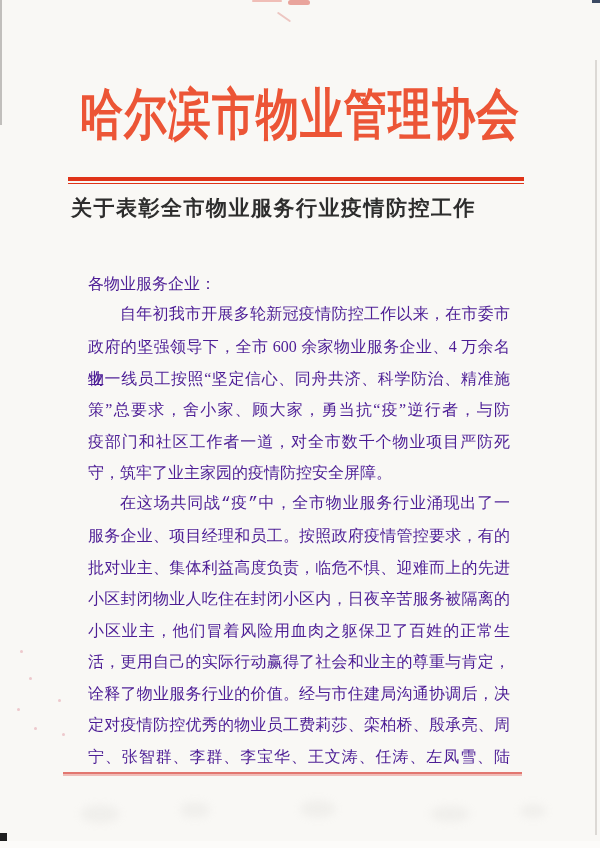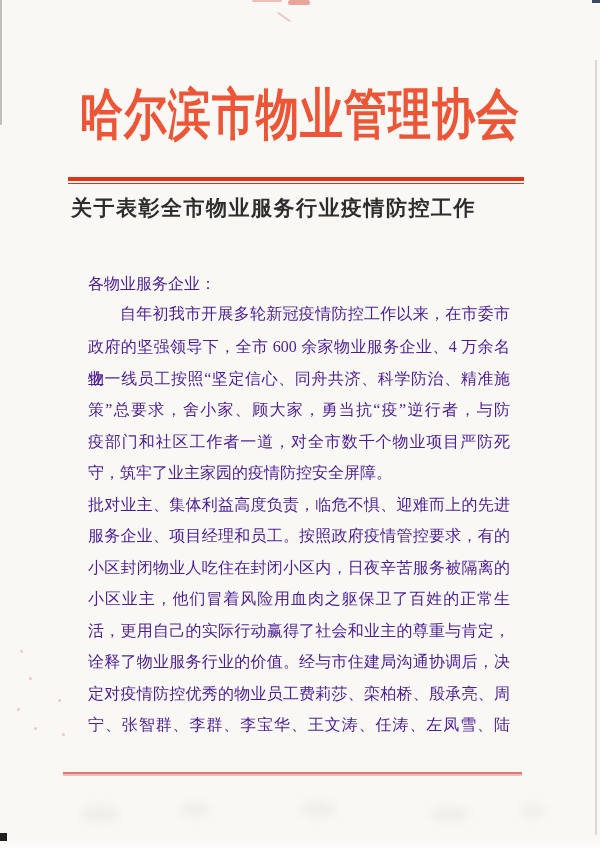--- a/index.html
+++ b/index.html
@@ -97,22 +97,23 @@
   </div>
 
   <div class="body-block" id="body-block">
       <div class="bline">各物业服务企业：</div>
       <div class="bline ind just">自年初我市开展多轮新冠疫情防控工作以来，在市委市</div>
       <div class="bline just">政府的坚强领导下，全市 600 余家物业服务企业、4 万余名物</div>
       <div class="bline just">业一线员工按照“坚定信心、同舟共济、科学防治、精准施</div>
       <div class="bline just">策”总要求，舍小家、顾大家，勇当抗“疫”逆行者，与防</div>
       <div class="bline just">疫部门和社区工作者一道，对全市数千个物业项目严防死</div>
       <div class="bline">守，筑牢了业主家园的疫情防控安全屏障。</div>
+      <div class="bline ind just">在这场共同战“疫”中，全市物业服务行业涌现出了一</div>
+      <div class="bline just">服务企业、项目经理和员工。按照政府疫情管控要求，有的</div>
       <div class="bline just">批对业主、集体利益高度负责，临危不惧、迎难而上的先进</div>
-      <div class="bline just">服务企业、项目经理和员工。按照政府疫情管控要求，有的</div>
       <div class="bline just">小区封闭物业人吃住在封闭小区内，日夜辛苦服务被隔离的</div>
       <div class="bline just">小区业主，他们冒着风险用血肉之躯保卫了百姓的正常生</div>
       <div class="bline just">活，更用自己的实际行动赢得了社会和业主的尊重与肯定，</div>
       <div class="bline just">诠释了物业服务行业的价值。经与市住建局沟通协调后，决</div>
       <div class="bline just">定对疫情防控优秀的物业员工费莉莎、栾柏桥、殷承亮、周</div>
       <div class="bline just">宁、张智群、李群、李宝华、王文涛、任涛、左凤雪、陆</div>
     </div>
 
   <div class="footer-rule">
     <div class="f-top"></div>

